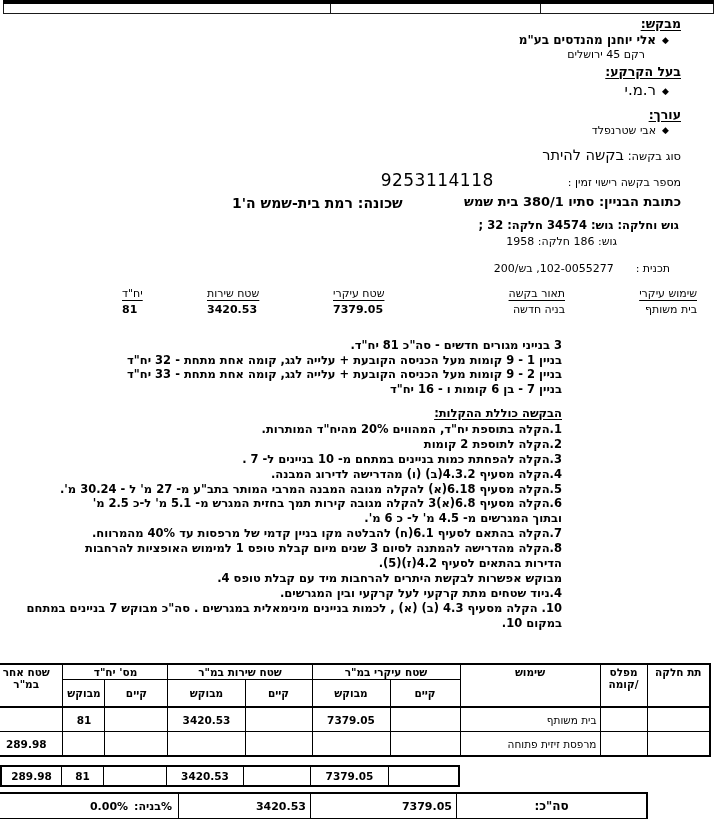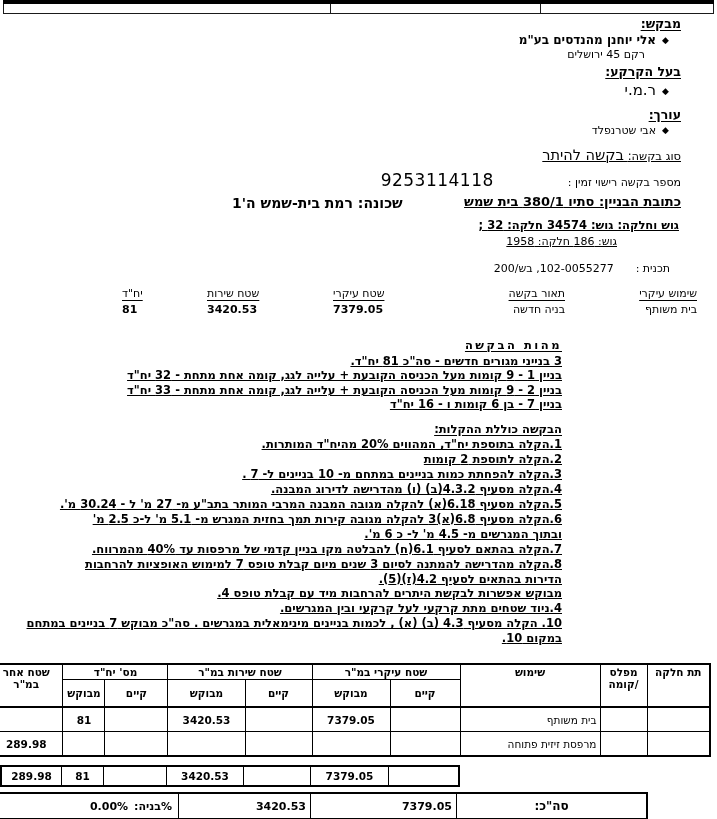--- a/index.html
+++ b/index.html
@@ -4,21 +4,21 @@
 <style>
   html,body{margin:0;padding:0;}
   body{
     width:717px;height:819px;background:#ffffff;color:#000;
     font-family:"DejaVu Sans","Liberation Sans",sans-serif;
     direction:rtl;position:relative;overflow:hidden;
     -webkit-font-smoothing:antialiased;
   }
   .u{text-decoration:underline;text-underline-offset:2px;}
   .b{font-weight:bold;}
-  .nw{white-space:nowrap;text-decoration:underline;}
+  .nw{white-space:nowrap;}
 
   
   .remnant{position:absolute;top:0;left:3px;right:3px;height:9px;
     border-top:4px solid #000;border-bottom:1px solid #1a1a1a;}
   .remnant .vtick{position:absolute;top:0;bottom:0;width:1px;background:#1a1a1a;}
 
   .content{position:absolute;top:13px;right:0;left:0;margin-left:20px;}
 
   .sec-head{font-size:12.5px;margin:3px 36px 2px 0;}
   .bullet-line{margin:2px 48px 0 0;font-size:12px;display:flex;align-items:baseline;gap:6px;}
@@ -153,38 +153,37 @@
       <span class="val">3420.53</span>
     </div>
     <div class="g4"></div>
     <div class="sumcol c5">
       <span class="hdr">יח"ד</span>
       <span class="val">81</span>
     </div>
   </div>
 
   <div class="essence">
-    <div class="hdr u">מהות הבקשה</div>
     <div class="nw">3 בנייני מגורים חדשים - סה"כ 81 יח"ד.</div>
     <div class="nw">בניין 1 - 9 קומות מעל הכניסה הקובעת + עלייה לגג, קומה אחת מתחת - 32 יח"ד</div>
     <div class="nw">בניין 2 - 9 קומות מעל הכניסה הקובעת + עלייה לגג, קומה אחת מתחת  - 33 יח"ד</div>
     <div class="nw">בניין 7 - בן 6 קומות ו - 16 יח"ד</div>
   </div>
 
   <div class="reliefs">
     <div class="hdr u">הבקשה כוללת  ההקלות:</div>
     <div class="nw">1.הקלה בתוספת יח"ד, המהווים 20% מהיח"ד המותרות.</div>
     <div class="nw">2.הקלה לתוספת 2 קומות</div>
     <div class="nw">3.הקלה להפחתת כמות בניינים במתחם מ- 10 בניינים ל- 7 .</div>
     <div class="nw">4.הקלה מסעיף 4.3.2(ב) (ו) מהדרישה לדירוג המבנה.</div>
     <div class="nw">5.הקלה מסעיף 6.18(א) להקלה מגובה המבנה המרבי המותר בתב"ע  מ- 27 מ' ל - 30.24 מ'.</div>
     <div class="nw">6.הקלה מסעיף 6.8(א)3 להקלה מגובה קירות תמך בחזית המגרש מ- 5.1 מ' ל-כ 2.5 מ'</div>
     <div class="nw">ובתוך המגרשים מ- 4.5 מ' ל- כ 6 מ'.</div>
     <div class="nw">7.הקלה בהתאם לסעיף 6.1(ח) להבלטה מקו בניין קדמי של מרפסות עד 40% מהמרווח.</div>
-    <div class="nw">8.הקלה מהדרישה להמתנה לסיום 3 שנים מיום קבלת טופס 7 למימוש האופציות להרחבות</div>
+    <div class="nw">8.הקלה מהדרישה להמתנה לסיום 3 שנים מיום קבלת טופס 1 למימוש האופציות להרחבות</div>
     <div class="nw">הדירות בהתאים לסעיף 4.2(ז)(5).</div>
     <div class="nw">מבוקש אפשרות לבקשת היתרים להרחבות מיד עם קבלת טופס 4.</div>
     <div class="nw">4.ניוד שטחים מתת קרקעי לעל קרקעי ובין המגרשים.</div>
     <div class="nw">10. הקלה מסעיף 4.3 (ב) (א) , לכמות בניינים מינימאלית במגרשים . סה"כ מבוקש 7 בניינים במתחם</div>
     <div class="nw">במקום 10.</div>
   </div>
 
 </div>
 
 <div class="bt">

